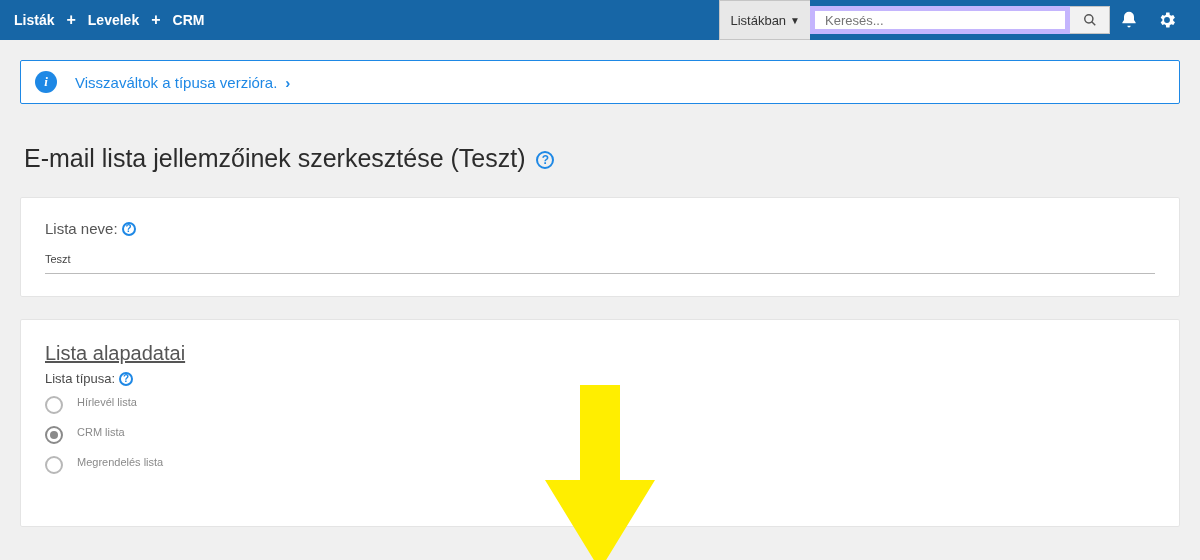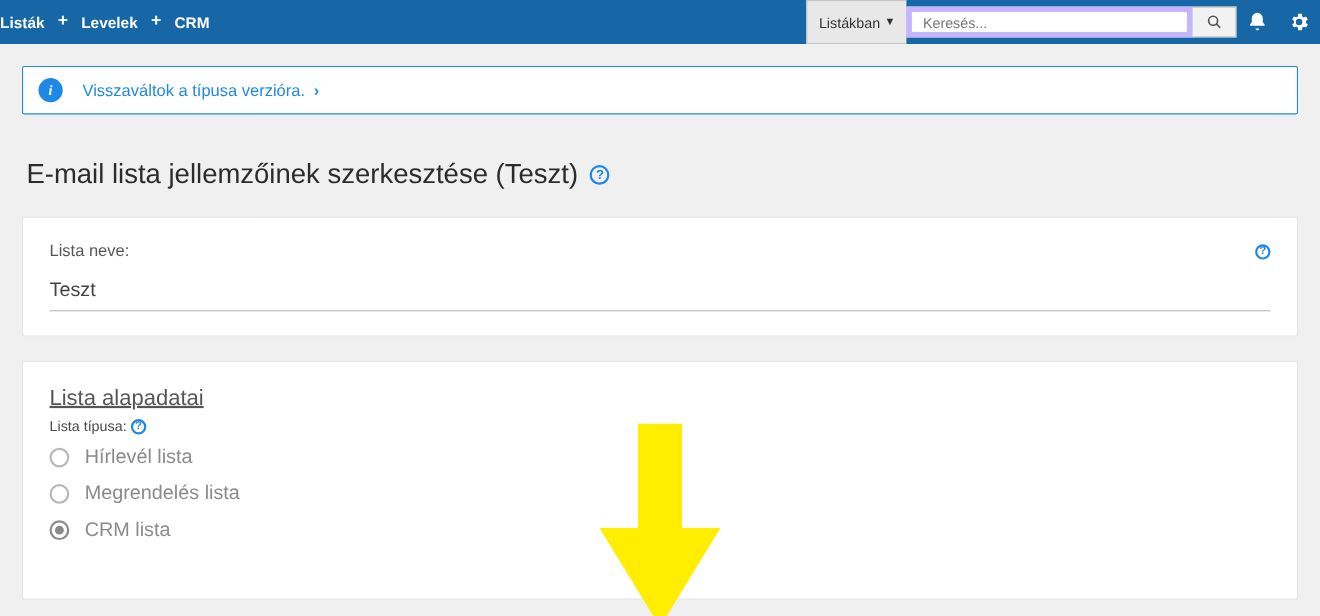--- a/index.html
+++ b/index.html
@@ -1,21 +1,21 @@
 <!DOCTYPE html>
 <html><head>
 <meta charset="utf-8">
 <style>
   * { box-sizing: border-box; margin: 0; padding: 0; }
   html, body { width: 1200px; height: 560px; font-family: Arial, Helvetica, sans-serif; background: #f0f0f0; overflow: hidden; }
 
   
   .topbar {
     display: flex; align-items: center; height: 40px;
-    background: #1766a6; color: #fff; padding: 0 0;
+    background: #1766a6; color: #fff; padding: 0 14px;
   }
   .topbar .navitems { display: flex; align-items: center; gap: 10px; font-weight: bold; font-size: 14px; }
   .topbar .navlink { color:#fff; cursor:pointer; }
   .plus { font-size: 16px; font-weight: bold; cursor: pointer; padding: 0 2px; }
   .spacer { flex: 1; }
   .searchwrap { display:flex; align-items:center; }
   .searchscope {
     height: 40px; background:#e8e8e8; color:#333; font-size:13px;
     display:flex; align-items:center; padding:0 10px; border:1px solid #c5c5c5; border-right:none; cursor:pointer;
   }
@@ -50,30 +50,30 @@
     color:#1e88e5; font-size:12px; font-weight:bold; align-items:center; justify-content:center;
     vertical-align:3px; margin-left:4px; cursor:pointer;
   }
   .smallhelp {
     display:inline-flex; width:14px; height:14px; border:2px solid #1e88e5; border-radius:50%;
     color:#1e88e5; font-size:10px; font-weight:bold; align-items:center; justify-content:center;
     vertical-align:1px; margin-left:4px; cursor:pointer;
   }
 
   .card { background:#fff; border:1px solid #e4e4e4; border-radius:2px; padding:22px 24px; margin-bottom:22px; }
-  .fieldlabel { font-size:15px; color:#555; margin-bottom:12px; display:flex; align-items:center;justify-content:space-between; }
+  .fieldlabel { font-size:15px; color:#555; margin-bottom:12px; display:flex; align-items:center; }
   .textinput {
-    width:100%; border:none; border-bottom:1px solid #bbb; font-size:18px; padding:4px 0 8px;
+    width:100%; border:none; border-bottom:1px solid #bbb; font-size:11px; padding:4px 0 8px;
     color:#444; background:transparent;
   }
 
   .sectiontitle { font-size:20px; color:#555; margin-bottom:6px;text-decoration:underline; }
   .subfieldlabel { font-size:13px; color:#4a4a4a; margin-bottom:10px; display:flex; align-items:center; }
 
-  .radio-row { display:flex; align-items:center; font-size:18px; color:#8a8a8a; margin-bottom:12px; }
+  .radio-row { display:flex; align-items:flex-start; font-size:11px; color:#8a8a8a; margin-bottom:12px; }
   .radio-circle {
     width:18px; height:18px; border:2px solid #b8b8b8; border-radius:50%; margin-right:14px;
     display:flex; align-items:center; justify-content:center; cursor:pointer;
   }
   .radio-circle.sel { border-color:#8a8a8a; }
   .radio-circle.sel::after { content:""; width:8px; height:8px; background:#8a8a8a; border-radius:50%; }
 
   
   .yellowarrow { position:absolute; left:545px; top:345px; pointer-events:none; }
 
@@ -144,26 +144,26 @@
     <div class="subfieldlabel">
       <span>Lista típusa:</span>
       <span class="smallhelp">?</span>
     </div>
 
     <div class="radio-row">
       <span class="radio-circle"></span>
       <span>Hírlevél lista</span>
     </div>
     <div class="radio-row">
+      <span class="radio-circle sel"></span>
+      <span>CRM lista</span>
+    </div>
+    <div class="radio-row">
       <span class="radio-circle"></span>
       <span>Megrendelés lista</span>
-    </div>
-    <div class="radio-row">
-      <span class="radio-circle sel"></span>
-      <span>CRM lista</span>
     </div>
   </div>
 
   <svg class="yellowarrow" width="110" height="190" viewBox="0 0 110 190">
     <polygon points="35,0 75,0 75,95 110,95 55,185 0,95 35,95" fill="#ffee00"></polygon>
   </svg>
 
 </div>
 
 </body></html>

